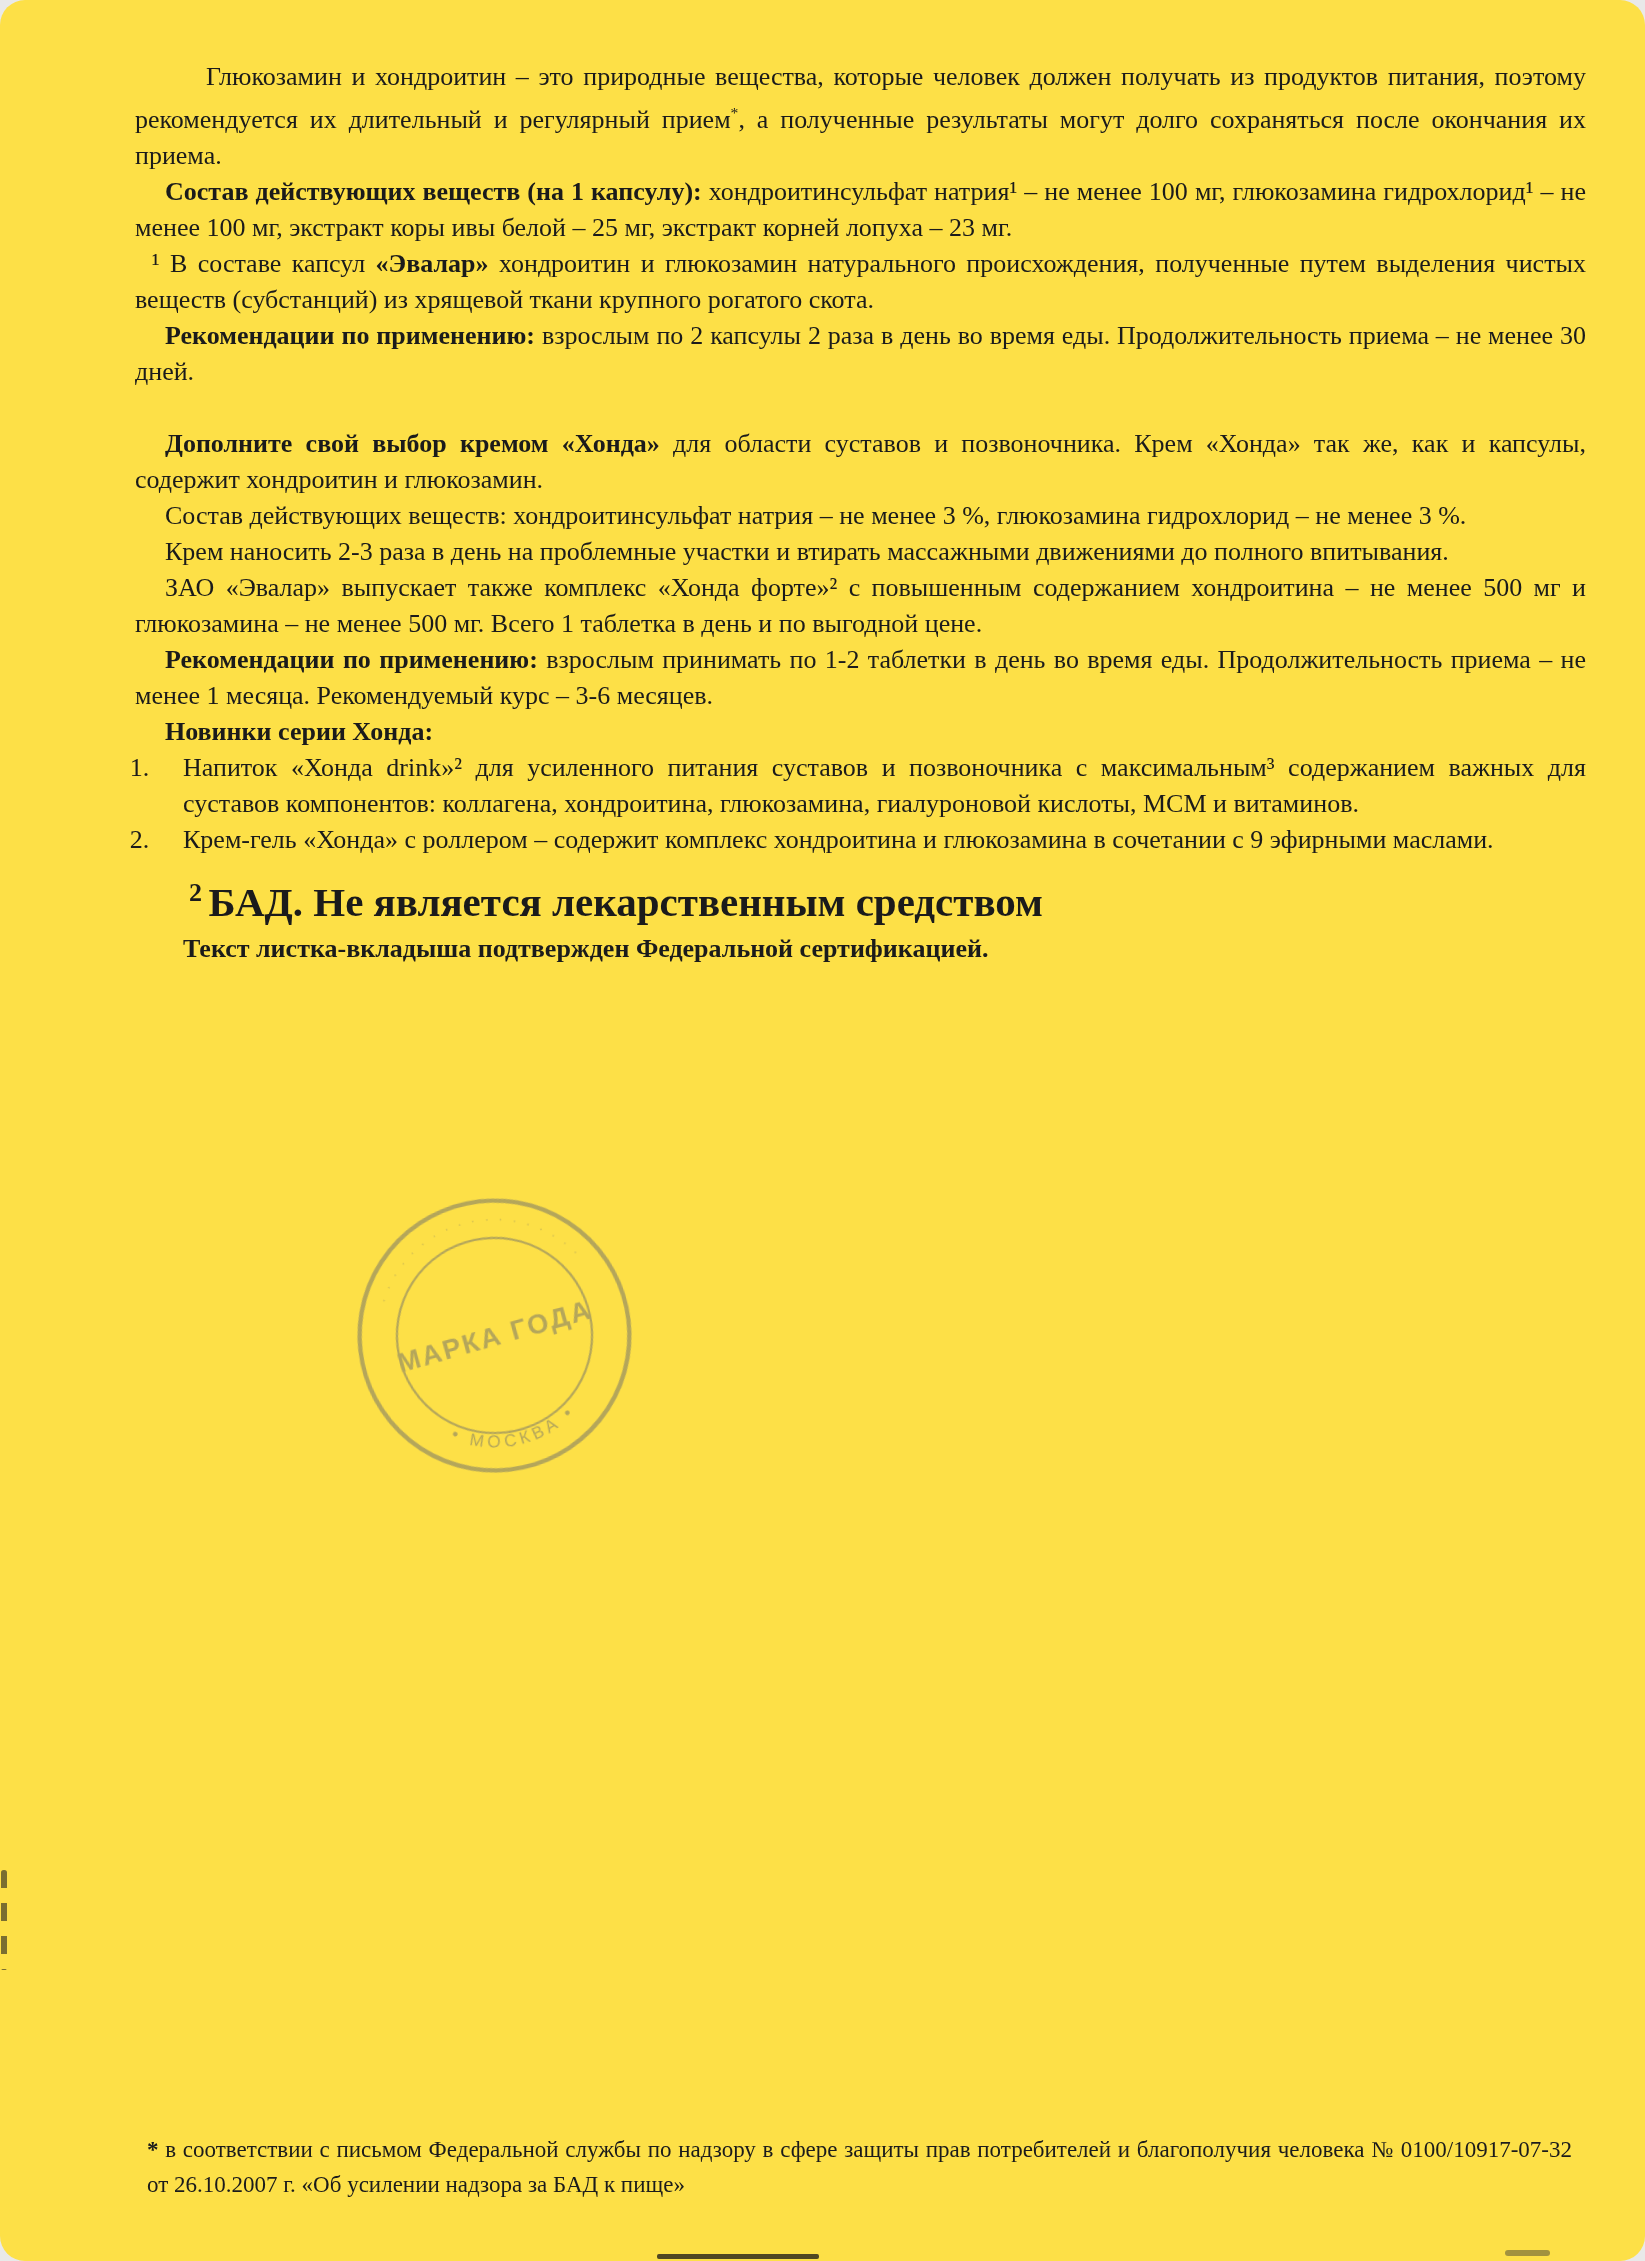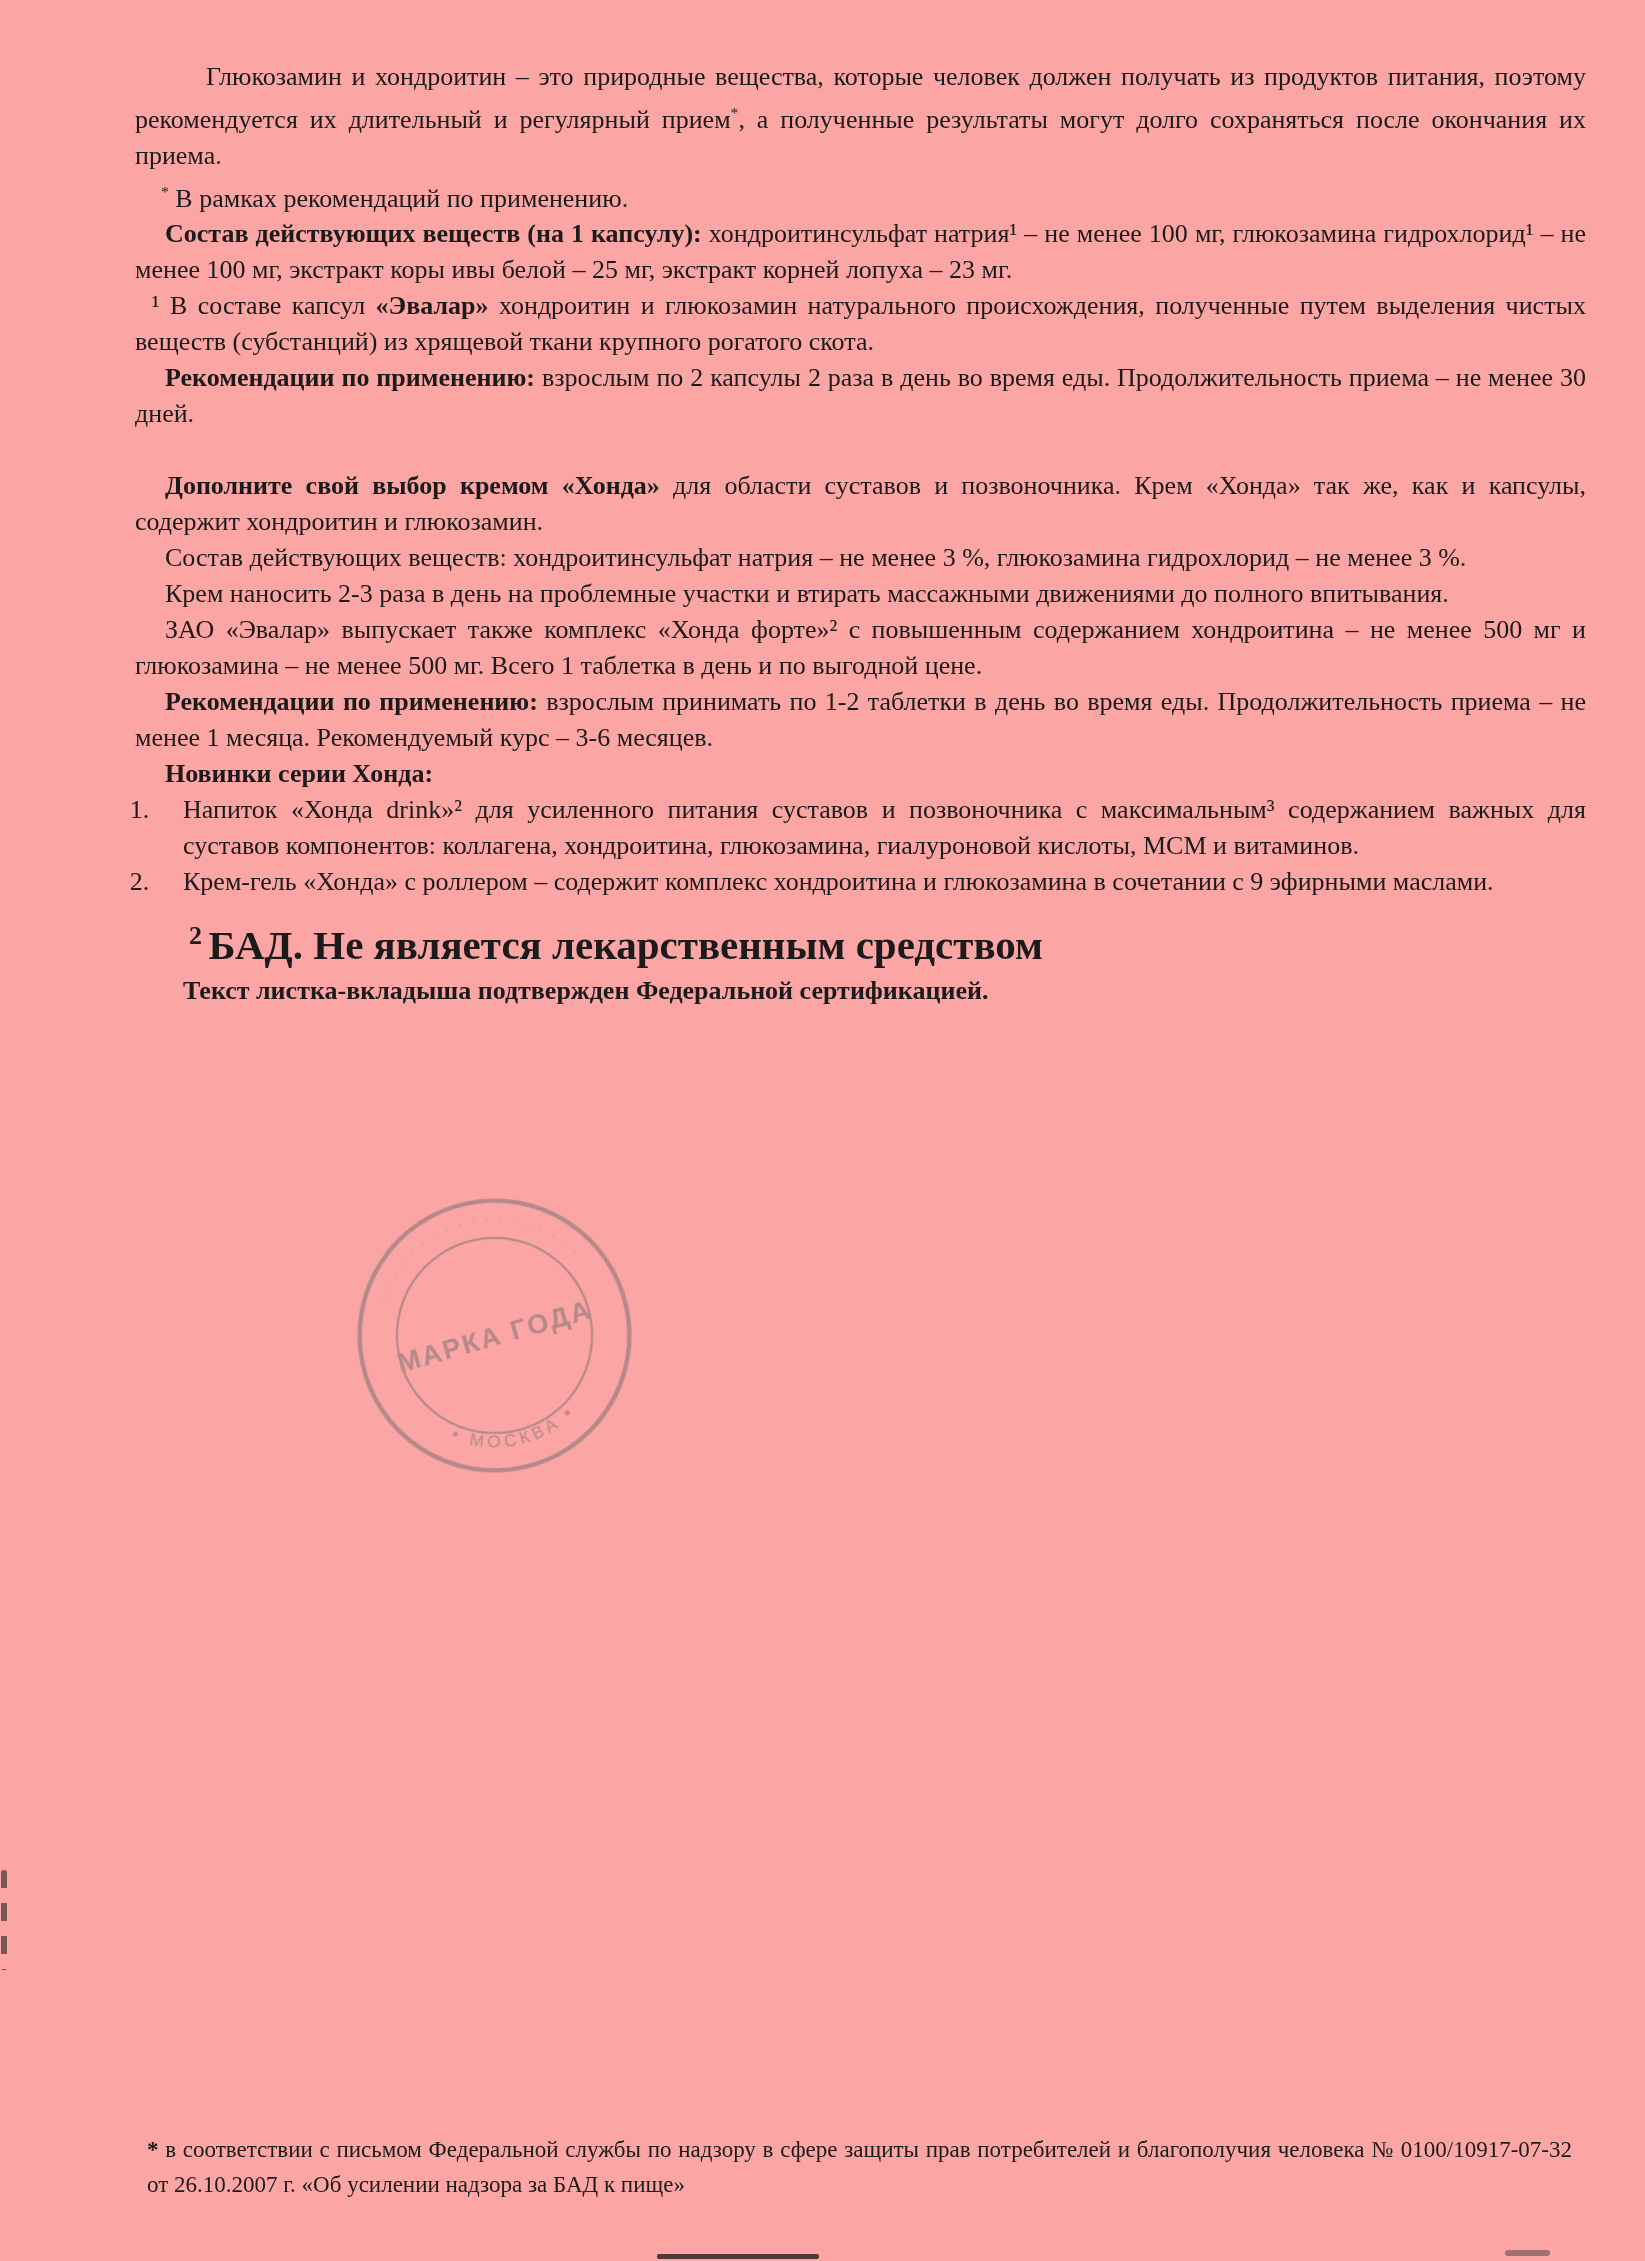--- a/index.html
+++ b/index.html
@@ -1,23 +1,24 @@
 <!DOCTYPE html>
 <html lang="ru" style="font-size:10.3px"><head>
 <meta charset="utf-8">
 <style>
   html,body{margin:0;padding:0;background:#e9e9e9;}
   .page{
     position:relative;
     width:1645px;height:2261px;
     margin:0 auto;
-    background:#fca5a5;
+    background:#fde047;
     color:#1b1b1b;
     font-family:"Liberation Serif","DejaVu Serif",serif;
     overflow:hidden;
+    border-radius:25px;
   }
   .content{
     position:absolute;
     left:135px;right:59px;top:59px;
   }
   .content p{
     margin:0;
     font-size:26px;
     line-height:36px;
     text-align:justify;
@@ -96,21 +97,20 @@
 </style>
 </head>
 <body>
 
 <div class="page">
 
   <div class="content">
 
     <p class="ind-lg"><span>Глюкозамин и хондроитин – это природные вещества, которые человек должен получать из продуктов питания, поэтому рекомендуется их длительный и регулярный прием</span><sup class="mk">*</sup><span>, а полученные результаты могут долго сохраняться после окончания их приема.</span></p>
 
-    <p class="small fn-star"><sup class="mk">*</sup><span> В рамках рекомендаций по применению.</span></p>
 
     <p class="ind"><span class="b">Состав действующих веществ (на 1 капсулу):</span><span> хондроитинсульфат натрия¹ – не менее 100 мг, глюкозамина гидрохлорид¹ – не менее 100 мг, экстракт коры ивы белой – 25 мг, экстракт корней лопуха – 23 мг.</span></p>
 
     <p class="small fn-one"><span>¹ В составе капсул </span><span class="b">«Эвалар»</span><span> хондроитин и глюкозамин натурального происхождения, полученные путем выделения чистых веществ (субстанций) из хрящевой ткани крупного рогатого скота.</span></p>
 
     <p class="ind"><span class="b">Рекомендации по применению:</span><span> взрослым по 2 капсулы 2 раза в день во время еды. Продолжительность приема – не менее 30 дней.</span></p>
 
     <div class="gap"></div>
 
     <p class="ind"><span class="b">Дополните свой выбор кремом «Хонда»</span><span> для области суставов и позвоночника. Крем «Хонда» так же, как и капсулы, содержит хондроитин и глюкозамин.</span></p>

